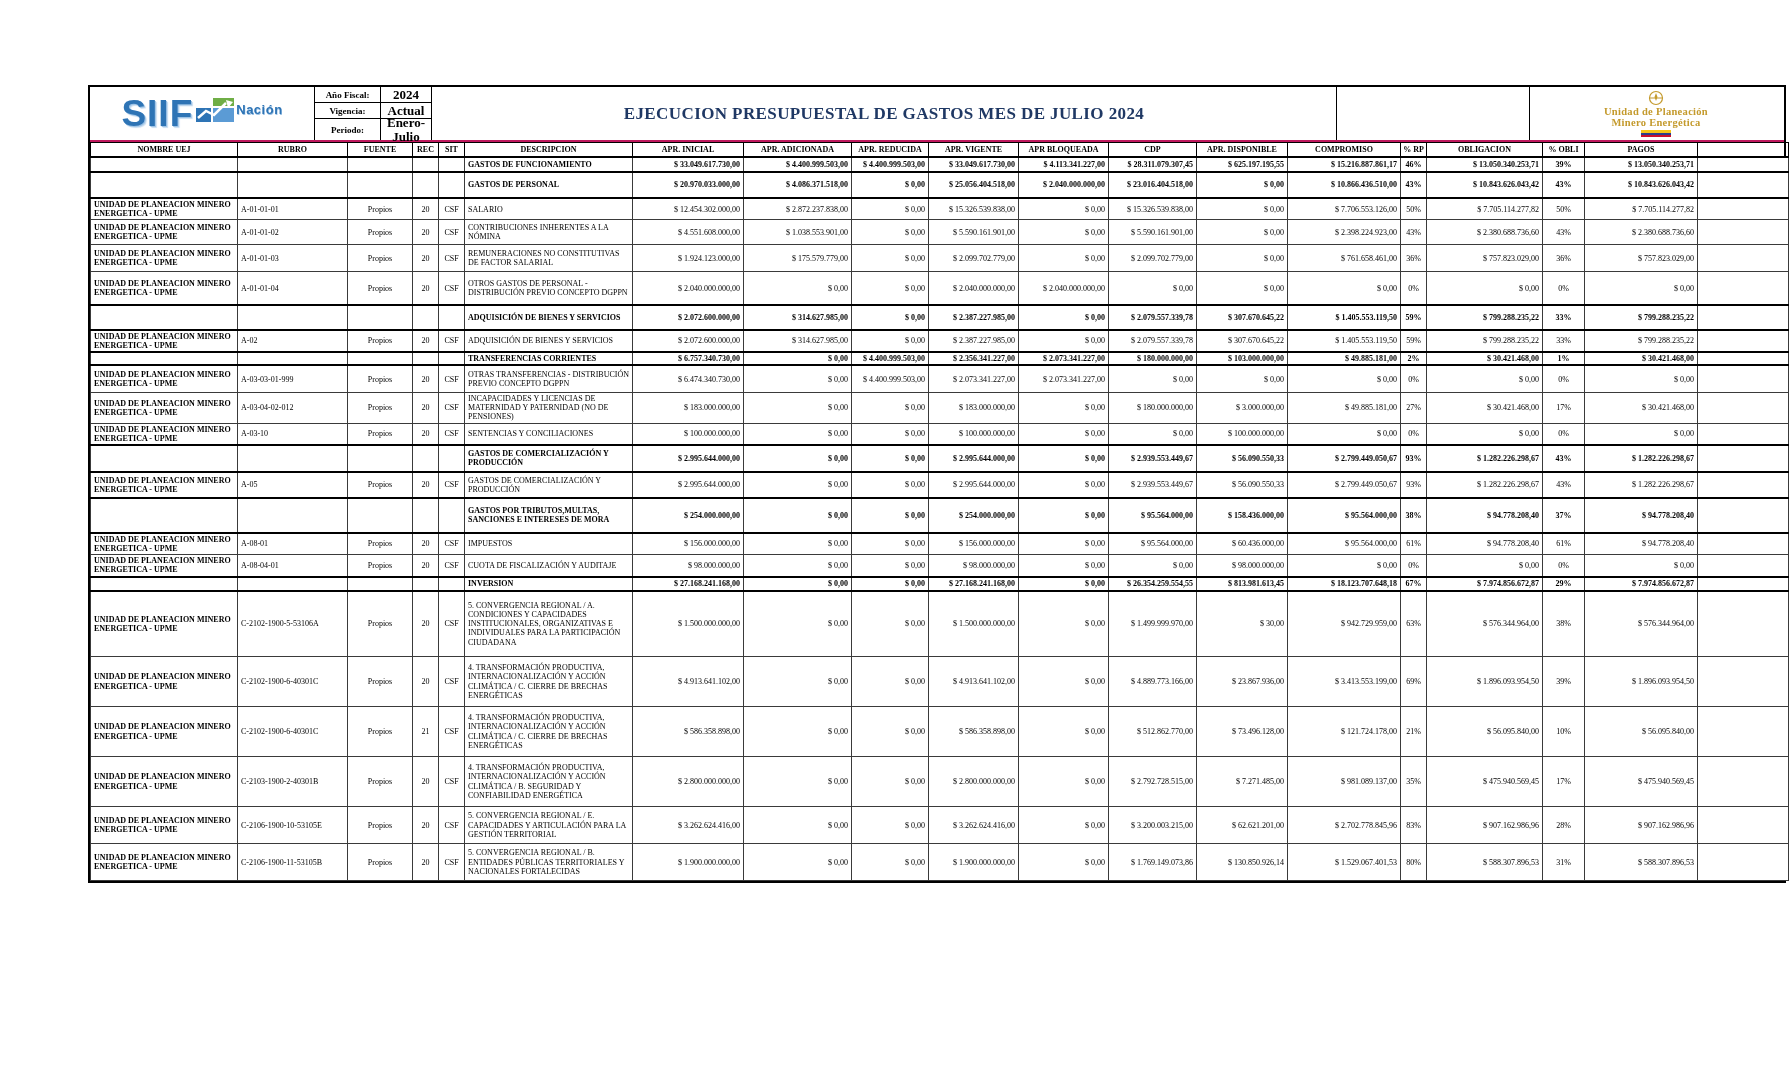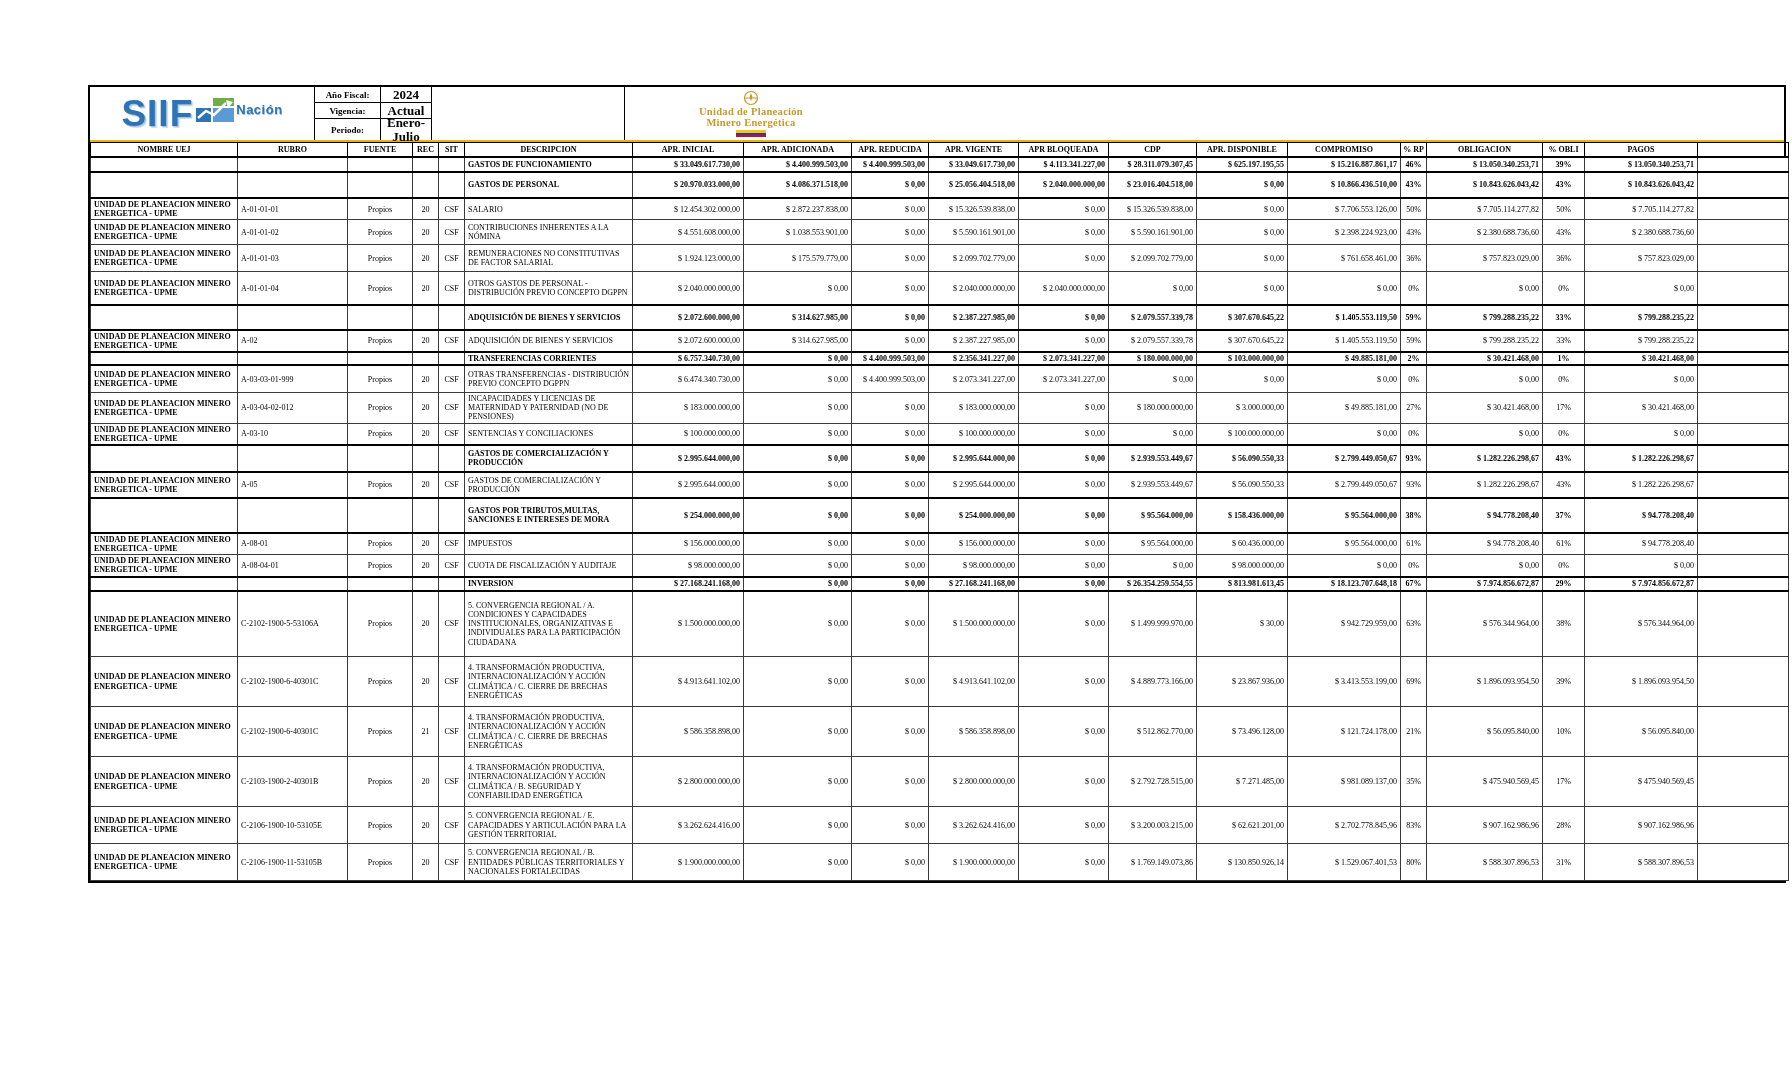--- a/index.html
+++ b/index.html
@@ -1,21 +1,21 @@
 <!DOCTYPE html>
 <html><head>
 <meta charset="utf-8">
 <style>
   html,body{margin:0;padding:0;background:#ffffff;}
   .page{position:relative;width:1792px;height:1088px;background:#fff;overflow:hidden;
         font-family:"Liberation Serif","DejaVu Serif",serif;color:#000;}
   .report{position:absolute;left:88px;top:85px;width:1698px;border:2px solid #000;background:#fff;box-sizing:border-box;}
 
   
-  .hdr{display:flex;height:53px;border-bottom:2px solid #eab308;}
+  .hdr{display:flex;height:53px;border-bottom:2px solid #be185d;}
   .hdr-cell{box-sizing:border-box;border-right:1px solid #000;display:flex;align-items:center;justify-content:center;}
   .hdr-cell:last-child{border-right:none;}
   .cell-logo{width:225px;}
   .cell-fiscal{width:117px;padding:0;display:block;}
   .cell-title{width:905px;}
   .cell-spacer{width:193px;}
   .cell-upme{width:252px;flex-direction:column;}
 
   
   .siif{display:flex;align-items:flex-start;gap:3px;}
@@ -92,20 +92,23 @@
         <div class="fiscal-row r2">
           <span class="fiscal-label">Vigencia:</span>
           <span class="fiscal-value">Actual</span>
         </div>
         <div class="fiscal-row r3">
           <span class="fiscal-label">Periodo:</span>
           <span class="fiscal-value">Enero-Julio</span>
         </div>
       </div>
 
+      <div class="hdr-cell cell-title">
+        <div class="title-text">EJECUCION PRESUPUESTAL DE GASTOS MES DE JULIO 2024</div>
+      </div>
 
       <div class="hdr-cell cell-spacer"></div>
 
       <div class="hdr-cell cell-upme">
         <div class="upme">
           <svg width="20" height="16" viewBox="0 0 20 16" aria-hidden="true">
             <circle cx="10" cy="8" r="6.5" fill="none" stroke="#c49a2c" stroke-width="1.2"></circle>
             <path d="M10 3 L11.5 7 L10 11 L8.5 7 Z" fill="#c49a2c"></path>
             <path d="M4 8 h12" stroke="#c49a2c" stroke-width="1"></path>
           </svg>

